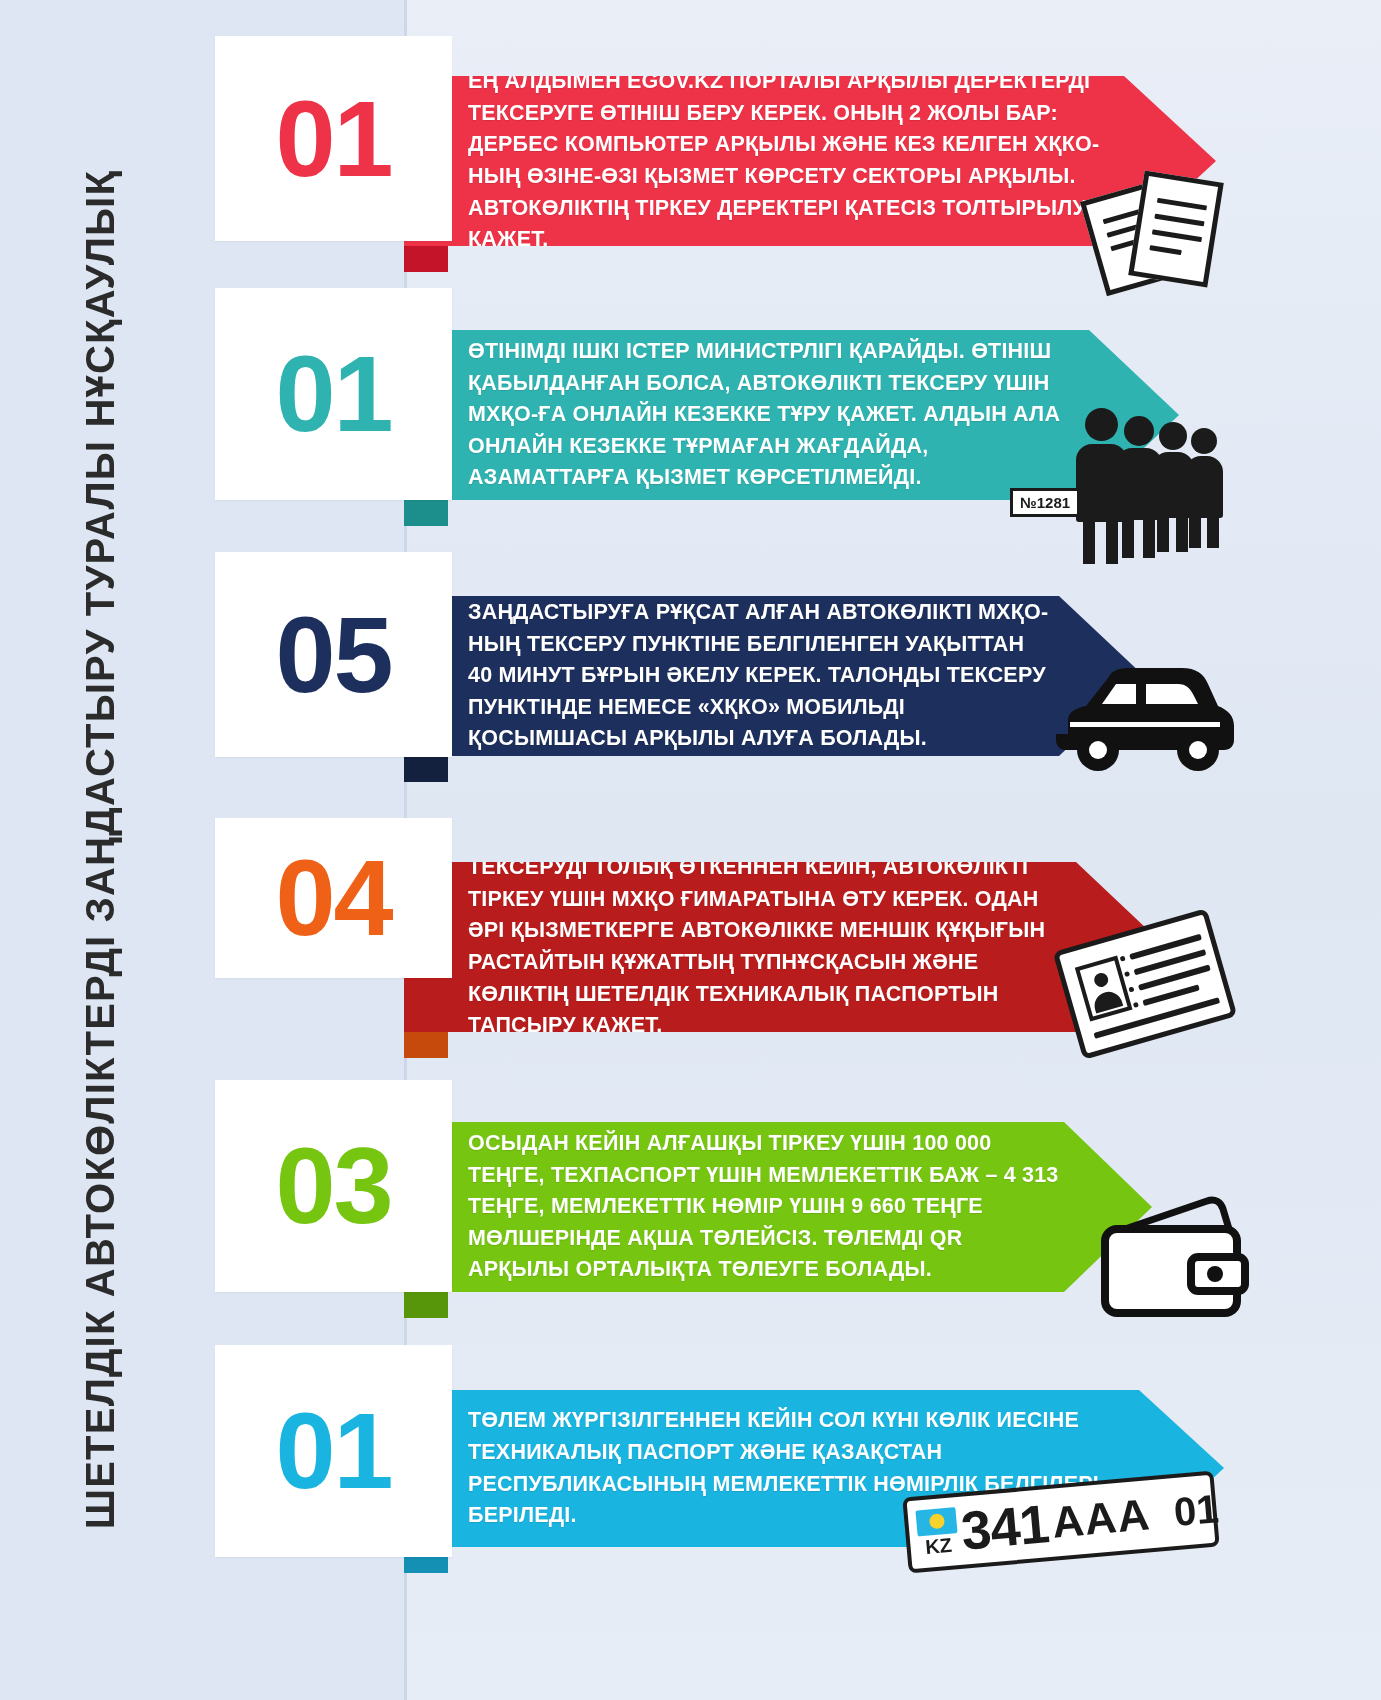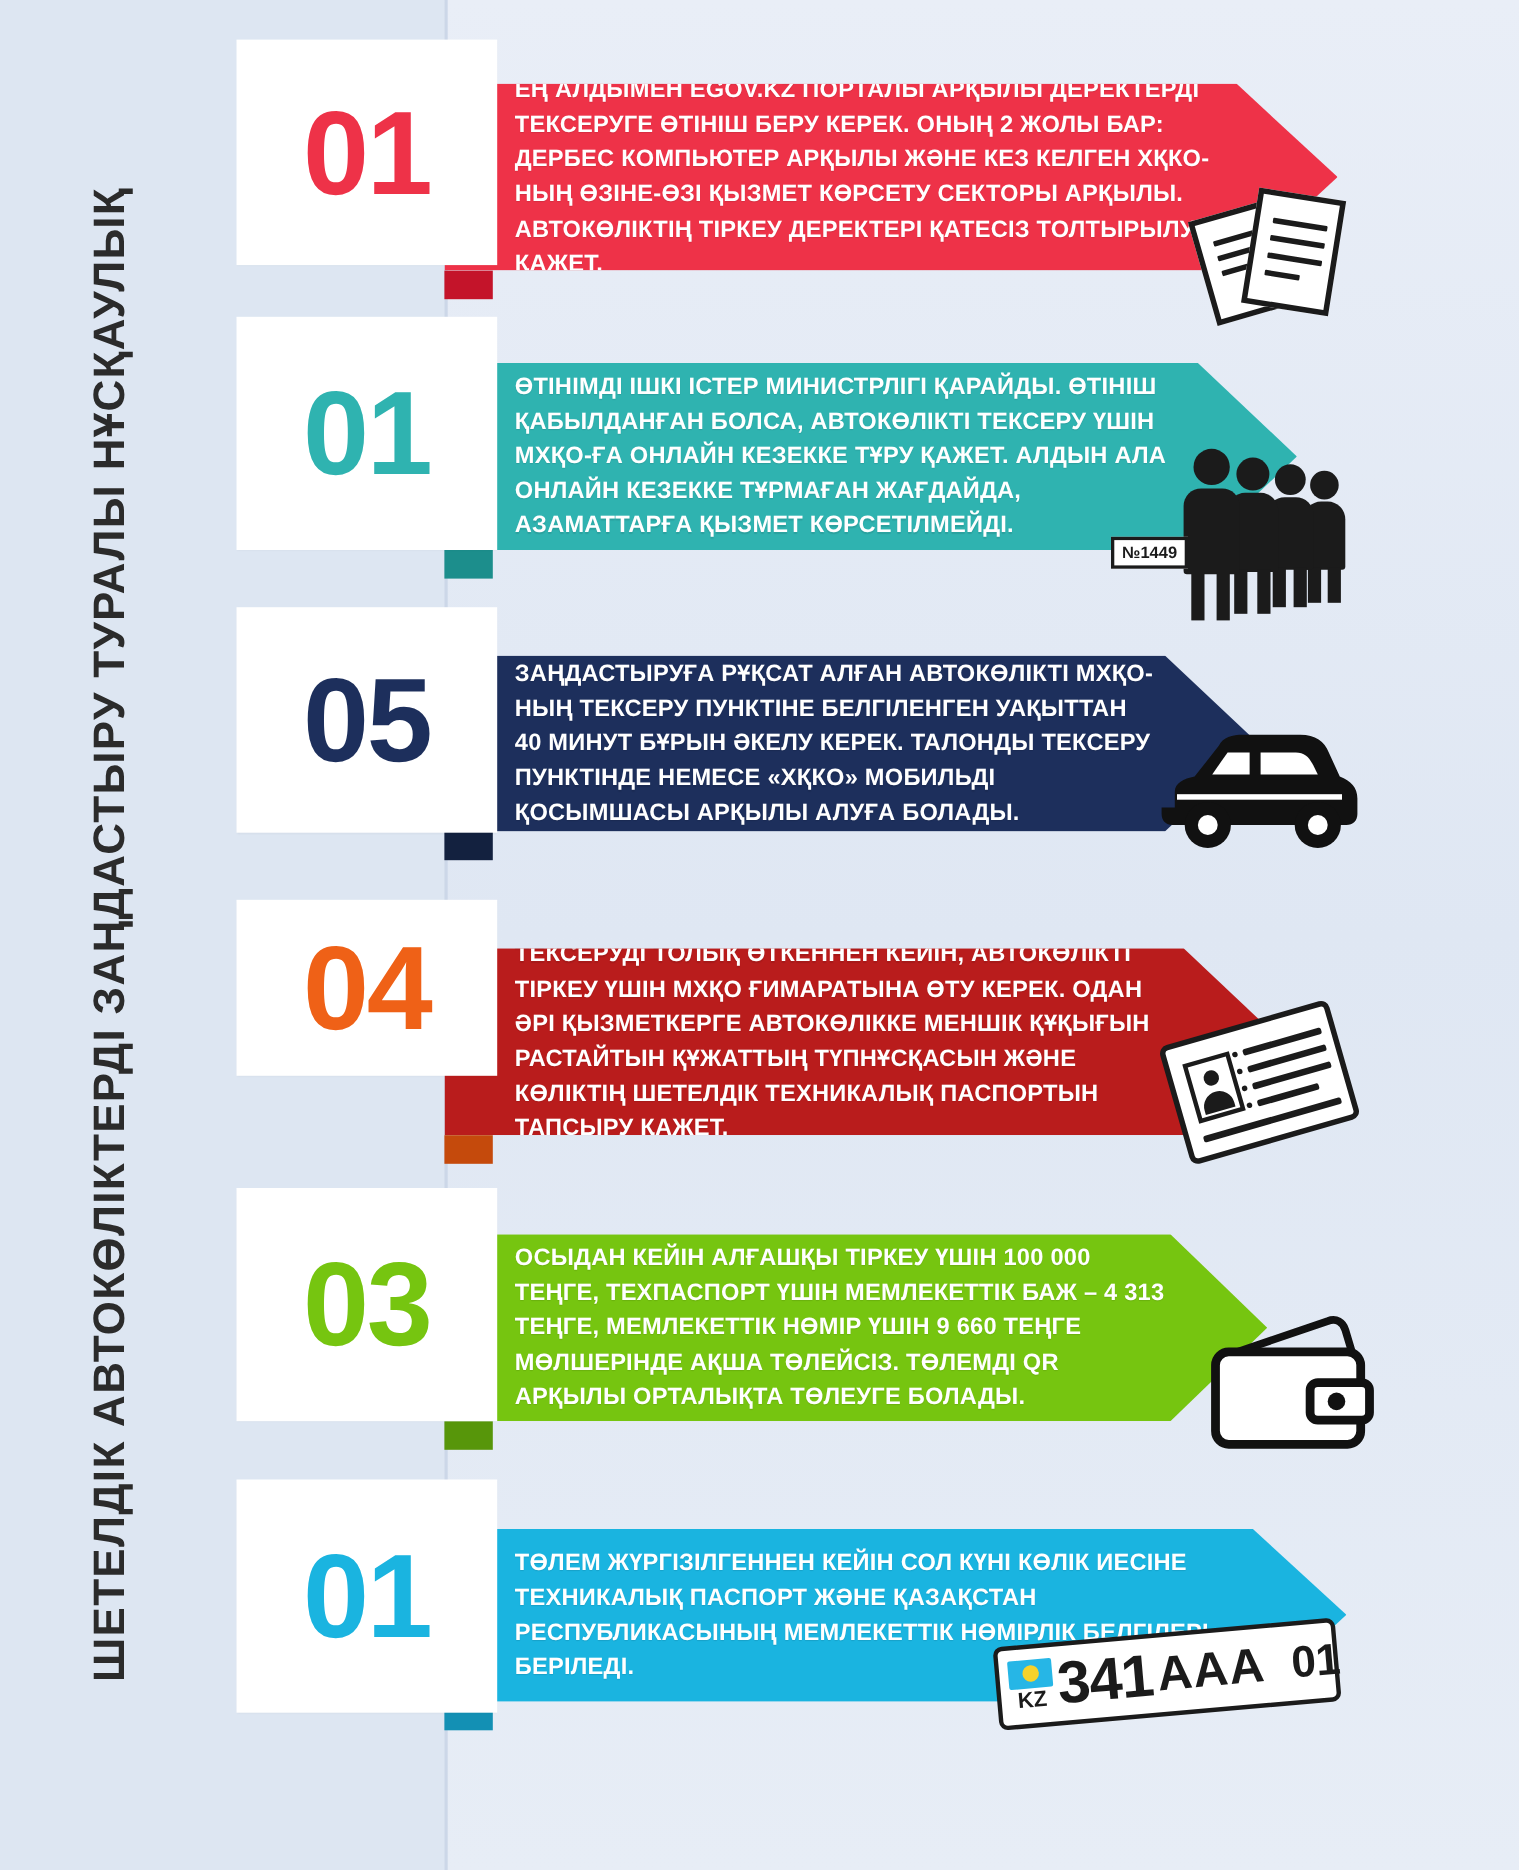--- a/index.html
+++ b/index.html
@@ -225,21 +225,21 @@
       <div class="body" style="left:0; top:32px; width:46px; height:72px; background:#1b1b1b;"></div>
       <div class="leg" style="left:6px; top:102px; height:40px; background:#1b1b1b;"></div>
       <div class="leg" style="left:27px; top:102px; height:40px; background:#1b1b1b;"></div>
     </div>
     <div class="person" style="left:66px; top:10px;">
       <div class="head" style="left:9px; top:0; width:33px; height:33px; background:#1b1b1b;"></div>
       <div class="body" style="left:0; top:36px; width:51px; height:78px; background:#1b1b1b;"></div>
       <div class="leg" style="left:7px; top:112px; height:44px; background:#1b1b1b;"></div>
       <div class="leg" style="left:30px; top:112px; height:44px; background:#1b1b1b;"></div>
     </div>
-    <div class="ticket" style="left:0px; top:90px;">№1449</div>
+    <div class="ticket" style="left:0px; top:90px;">№1281</div>
   </div>
 </div>
 
 <div class="step" style="top:552px;">
   <div class="fold" style="left:404px; top:204px; background:#13213f;"></div>
 
   <div class="banner" style="left:404px; top:44px; width:740px; height:160px; background:#1d2f5c;
               clip-path: polygon(0 0, 655px 0, 740px 80px, 655px 160px, 0 160px);">
     <div class="bannertext">ЗАҢДАСТЫРУҒА РҰҚСАТ АЛҒАН АВТОКӨЛІКТІ МХҚО-НЫҢ ТЕКСЕРУ ПУНКТІНЕ БЕЛГІЛЕНГЕН УАҚЫТТАН 40 МИНУТ БҰРЫН ӘКЕЛУ КЕРЕК. ТАЛОНДЫ ТЕКСЕРУ ПУНКТІНДЕ НЕМЕСЕ «ХҚКО» МОБИЛЬДІ ҚОСЫМШАСЫ АРҚЫЛЫ АЛУҒА БОЛАДЫ.</div>
   </div>

